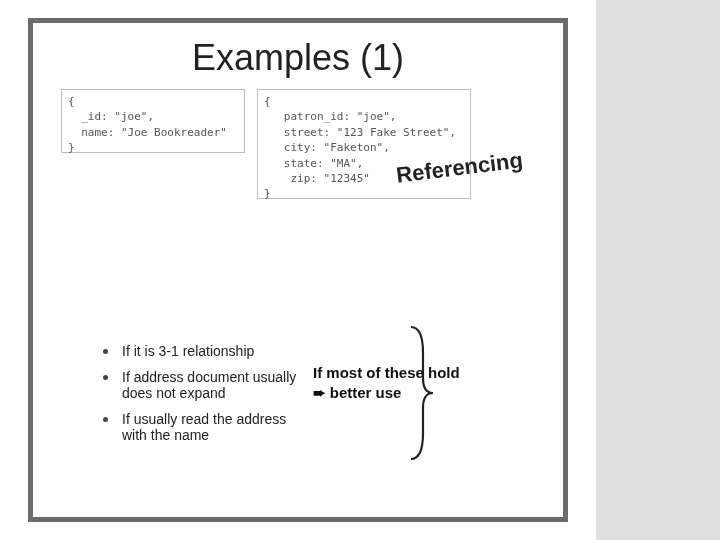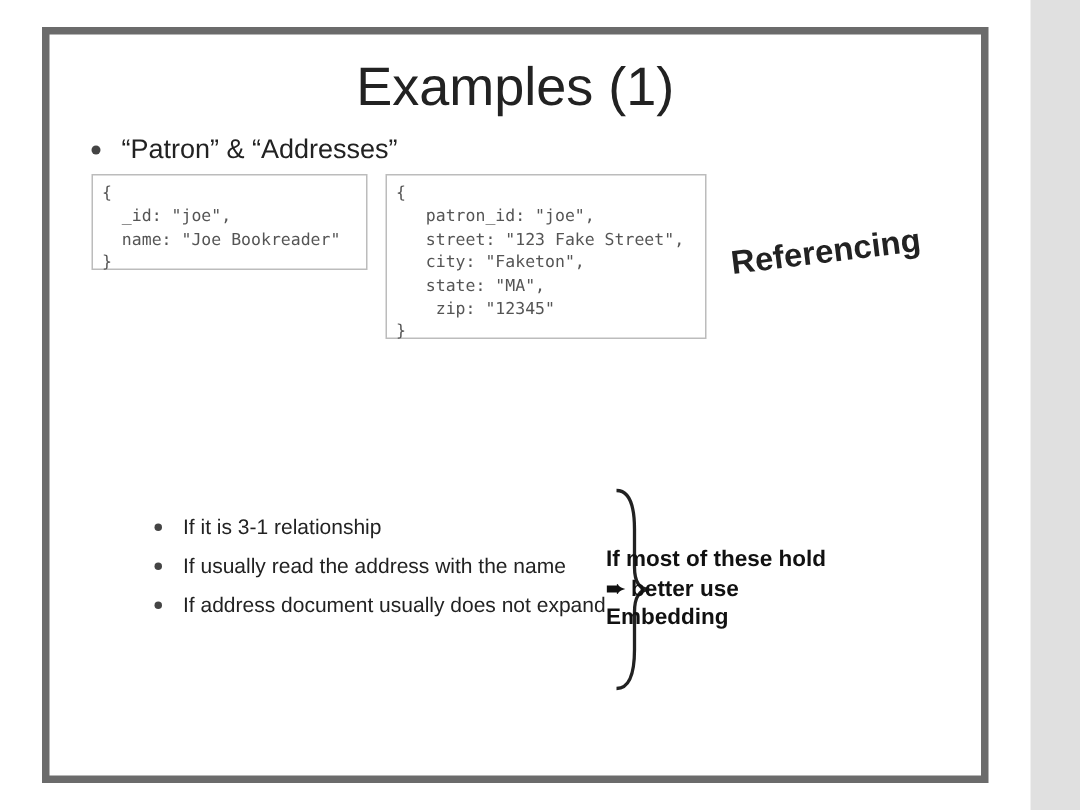--- a/index.html
+++ b/index.html
@@ -5,21 +5,21 @@
   html, body {
     margin: 0;
     padding: 0;
     width: 720px;
     height: 540px;
     background: #e0e0e0;
     font-family: Arial, Helvetica, sans-serif;
   }
   .slide {
     position: relative;
-    width: 687px;
+    width: 596px;
     height: 540px;
     background: #ffffff;
     box-sizing: border-box;
   }
   .frame {
     position: absolute;
     left: 28px;
     top: 18px;
     right: 28px;
     bottom: 18px;
@@ -142,24 +142,20 @@
 </style>
 </head>
 <body>
 
 <div class="slide">
   <div class="frame">
 
     <h1 class="title">Examples (1)</h1>
 
     <div class="content">
-      <div class="bullet-row">
-        <span class="bullet-dot"></span>
-        <span>“Patron” &amp; “Addresses”</span>
-      </div>
 
       <div class="code-row">
         <div class="code-box code-left">{
   _id: "joe",
   name: "Joe Bookreader"
 }</div>
         <div class="code-box code-right">{
    patron_id: "joe",
    street: "123 Fake Street",
    city: "Faketon",
@@ -178,30 +174,29 @@
     </div>
 
     <div class="lower">
       <div class="lower-left">
         <div class="bullet-row">
           <span class="bullet-dot"></span>
           <span>If it is 3-1 relationship</span>
         </div>
         <div class="bullet-row">
           <span class="bullet-dot"></span>
-          <span>If usually read the address with the name</span>
+          <span>If address document usually does not expand</span>
         </div>
         <div class="bullet-row">
           <span class="bullet-dot"></span>
-          <span>If address document usually does not expand</span>
+          <span>If usually read the address with the name</span>
         </div>
       </div>
       <div class="lower-right">
         <div>If most of these hold</div>
         <div>
           <span class="arrow">➨</span><span> better use</span>
         </div>
-        <div>Embedding</div>
       </div>
     </div>
 
   </div>
 </div>
 
 </body></html>

